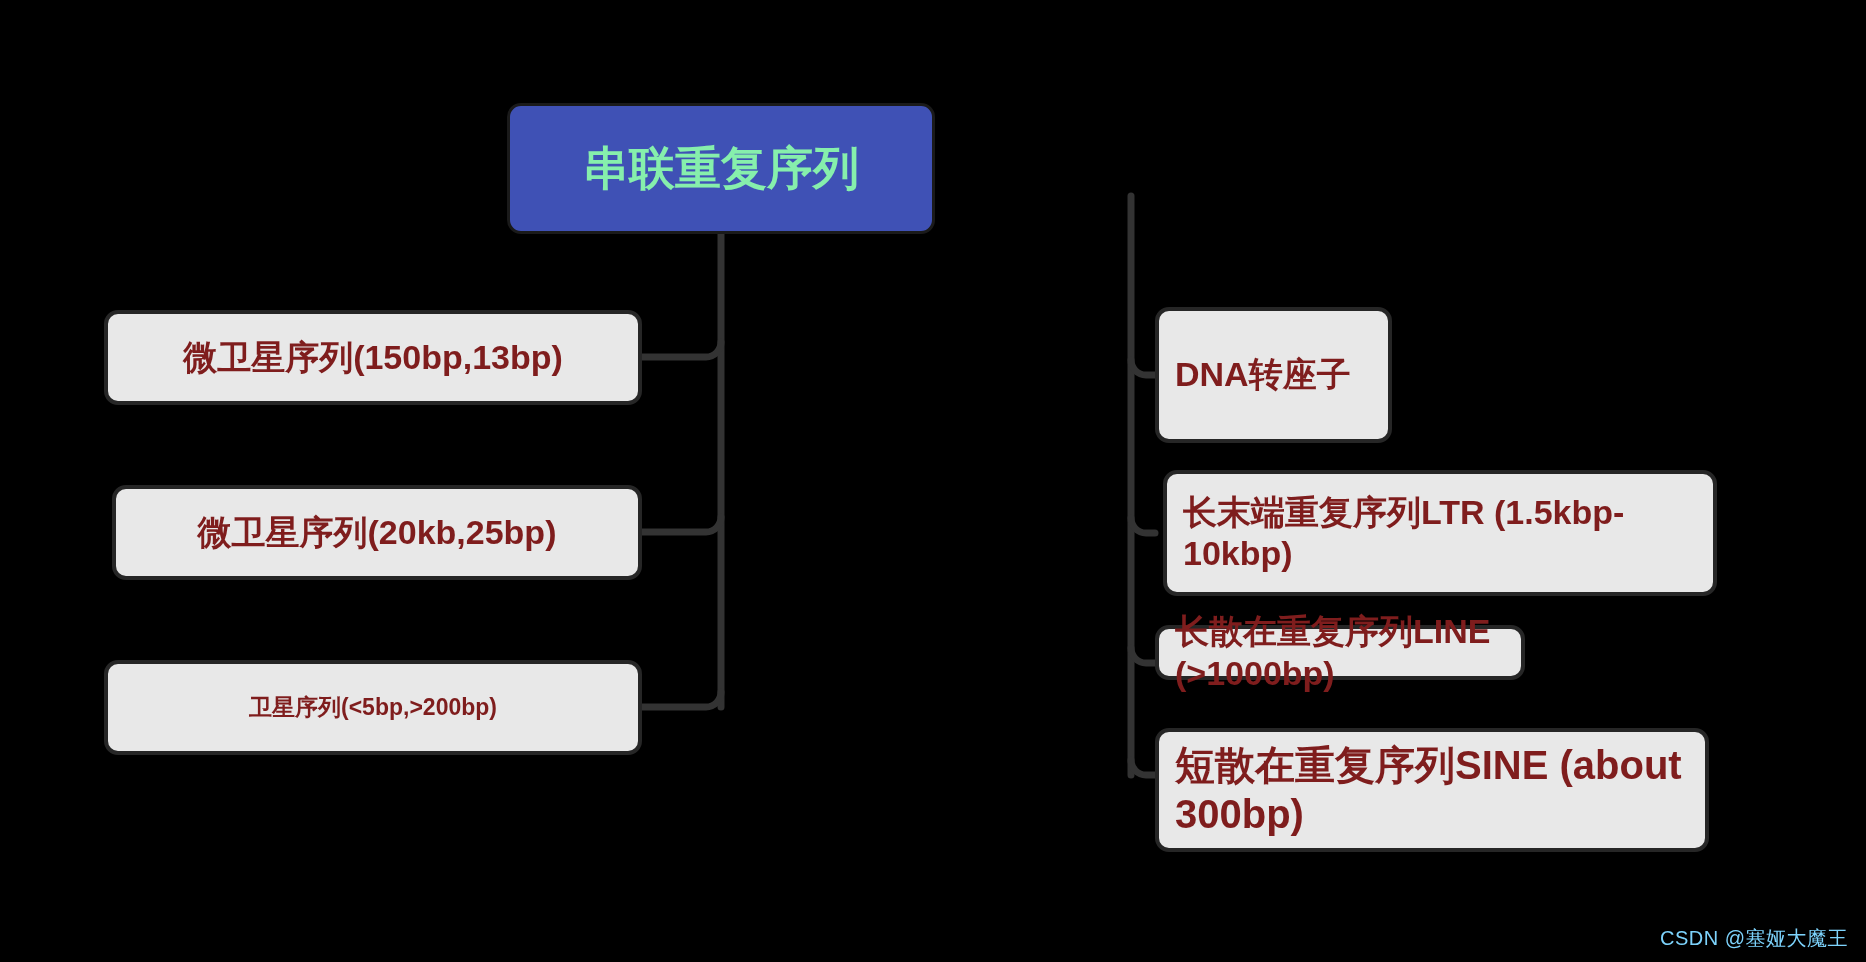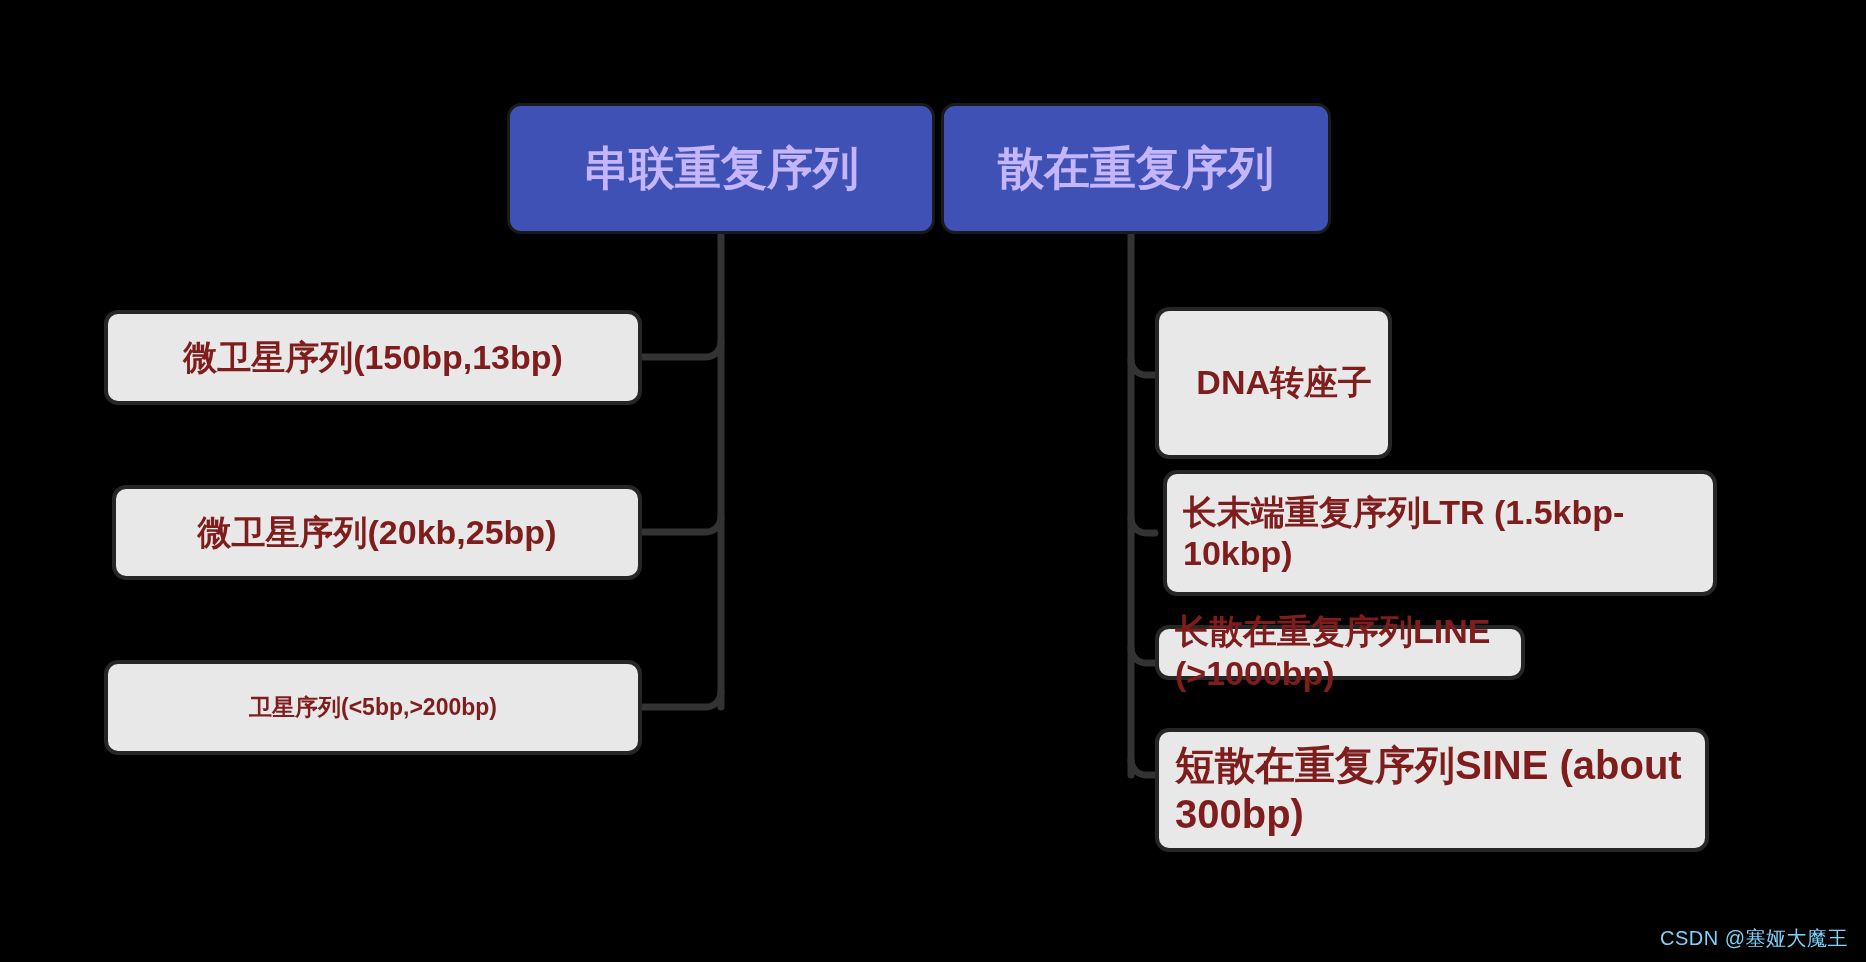--- a/index.html
+++ b/index.html
@@ -28,21 +28,21 @@
   .node {
     position: absolute;
     box-sizing: border-box;
     display: flex;
     align-items: center;
     border-radius: 14px;
     z-index: 2;
   }
   .node-root {
     background: #3f51b5;
-    color: #c4b5fd;
+    color: #86efac;
     border: 3px solid #1a1a1a;
     font-weight: bold;
     justify-content: center;
   }
   .node-leaf {
     background: #e8e8e8;
     color: #7f1d1d;
     border: 4px solid #262626;
     font-weight: bold;
   }
@@ -84,37 +84,34 @@
       <path d="M 1155 533 L 1146 533 A 15 15 0 0 1 1131 518"></path>
       <path d="M 1155 663 L 1146 663 A 15 15 0 0 1 1131 648"></path>
       <path d="M 1155 775 L 1146 775 A 15 15 0 0 1 1131 760"></path>
     </g>
   </svg>
 
   <div class="node node-root" style="left:507px; top:103px; width:428px; height:131px; font-size:46px; border-radius:14px;">
     <span class="node-text">串联重复序列</span>
   </div>
 
-  <div class="node node-root" style="left:941px; top:103px; width:390px; height:131px; font-size:46px; border-radius:14px;">
-    <span class="node-text">散在重复序列</span>
-  </div>
 
   <div class="node node-leaf centered" style="left:104px; top:310px; width:538px; height:95px; font-size:34px; padding:0 18px;">
     <span class="node-text">微卫星序列(150bp,13bp)</span>
   </div>
 
   <div class="node node-leaf centered" style="left:112px; top:485px; width:530px; height:95px; font-size:34px; padding:0 18px;">
     <span class="node-text">微卫星序列(20kb,25bp)</span>
   </div>
 
   <div class="node node-leaf centered" style="left:104px; top:660px; width:538px; height:95px; font-size:23px; padding:0 18px;">
     <span class="node-text">卫星序列(&lt;5bp,&gt;200bp)</span>
   </div>
 
-  <div class="node node-leaf lefted" style="left:1155px; top:307px; width:237px; height:152px; font-size:34px; padding:0 16px;justify-content:flex-end;">
+  <div class="node node-leaf lefted" style="left:1155px; top:307px; width:237px; height:136px; font-size:34px; padding:0 16px;">
     <span class="node-text">DNA转座子</span>
   </div>
 
   <div class="node node-leaf lefted" style="left:1155px; top:470px; width:554px; height:126px; font-size:34px; padding:0 16px;margin-left:8px;">
     <span class="node-text">长末端重复序列LTR (1.5kbp-10kbp)</span>
   </div>
 
   <div class="node node-leaf lefted" style="left:1155px; top:625px; width:370px; height:55px; font-size:34px; padding:0 16px;">
     <span class="node-text">长散在重复序列LINE (&gt;1000bp)</span>
   </div>

